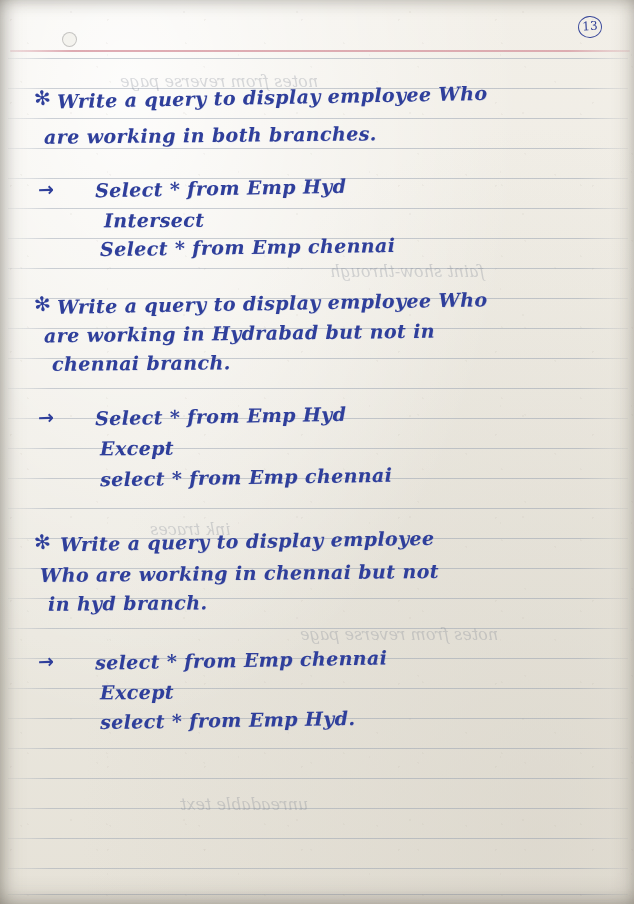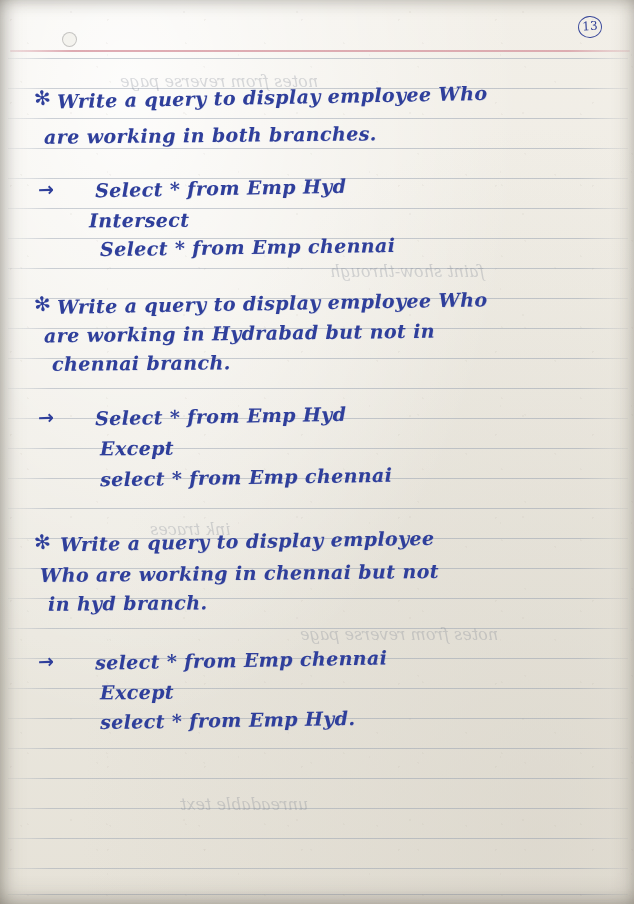--- a/index.html
+++ b/index.html
@@ -175,21 +175,21 @@
   <div class="ghost" style="left:150px; top:520px">ink traces</div>
   <div class="ghost" style="left:180px; top:795px">unreadable text</div>
   <div class="ghost" style="left:300px; top:625px">notes from reverse page</div>
 
   <div class="star" style="left:34px; top:86px; transform:rotate(-6deg)">✻</div>
   <div class="hand l1" style="left:57px; top:86px; transform:rotate(-1.1deg)">Write a query to display employee Who</div>
   <div class="hand l1" style="left:44px; top:124px; transform:rotate(-0.6deg)">are working in both branches.</div>
 
   <div class="arrow" style="left:38px; top:178px; transform:rotate(-2deg)">→</div>
   <div class="hand l1" style="left:95px; top:177px; transform:rotate(-1deg)">Select * from Emp Hyd</div>
-  <div class="hand l1" style="left:89px; top:209px; transform:rotate(-0.4deg)">Intersect</div>
+  <div class="hand l1" style="left:104px; top:209px; transform:rotate(-0.4deg)">Intersect</div>
   <div class="hand l1" style="left:100px; top:236px; transform:rotate(-0.8deg)">Select * from Emp chennai</div>
 
   <div class="star" style="left:34px; top:292px; transform:rotate(-6deg)">✻</div>
   <div class="hand l1" style="left:57px; top:292px; transform:rotate(-1deg)">Write a query to display employee Who</div>
   <div class="hand l1" style="left:44px; top:322px; transform:rotate(-0.7deg)">are working in Hydrabad but not in</div>
   <div class="hand l1" style="left:52px; top:352px; transform:rotate(-0.5deg)">chennai branch.</div>
 
   <div class="arrow" style="left:38px; top:406px; transform:rotate(-2deg)">→</div>
   <div class="hand l1" style="left:95px; top:405px; transform:rotate(-1deg)">Select * from Emp Hyd</div>
   <div class="hand l1" style="left:100px; top:437px; transform:rotate(-0.5deg)">Except</div>

